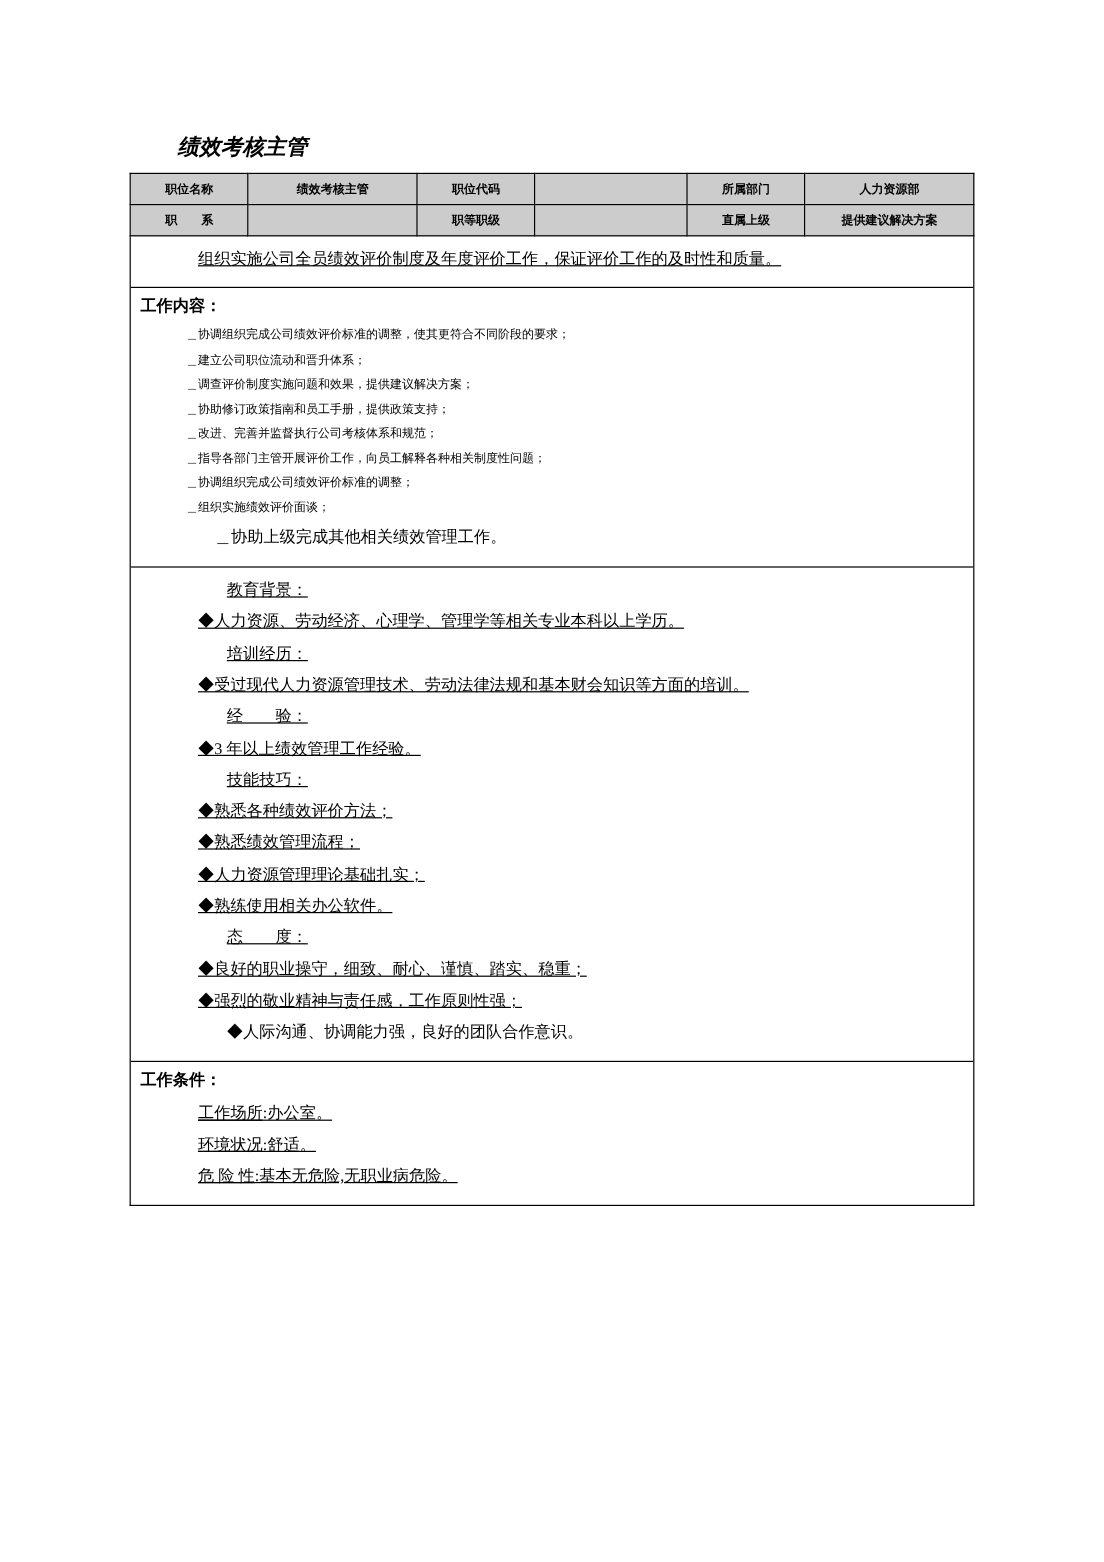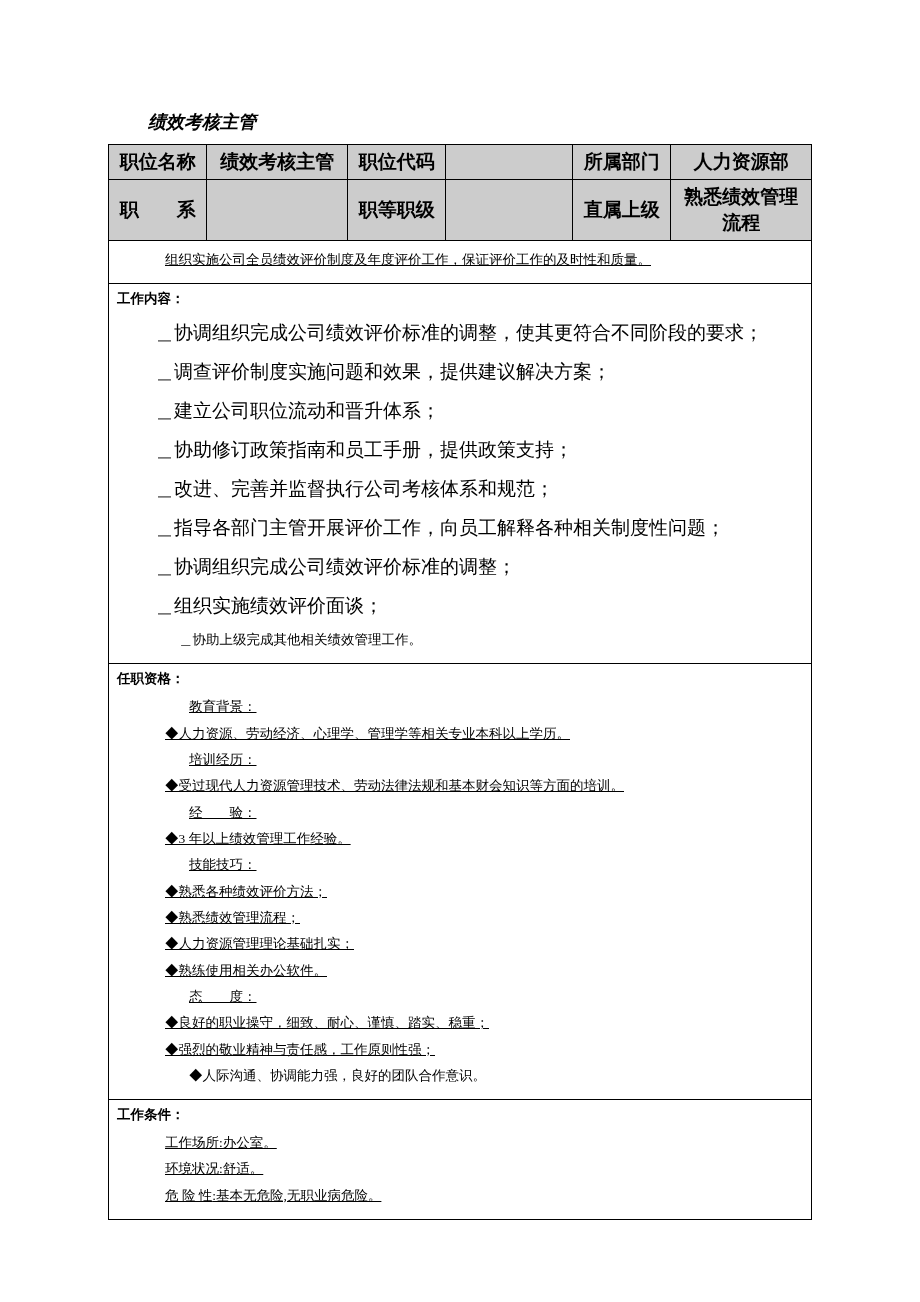--- a/index.html
+++ b/index.html
@@ -27,21 +27,21 @@
       width: 100%;
       border-collapse: collapse;
       border: 1.5px solid #000;
     }
     table.header-table td {
       border: 1px solid #000;
       padding: 4px 6px;
       height: 26px;
       text-align: center;
       font-weight: bold;
-      font-size: 19px;
+      font-size: 10px;
     }
     td.lbl {
       background: #cccccc;
     }
     td.val {
       background: #cccccc;
     }
     .content-box {
       border: 1.5px solid #000;
       border-top: none;
@@ -66,21 +66,21 @@
       text-decoration: underline;
     }
     .indent2 {
       padding-left: 72px;
       line-height: 1.95;
       font-size: 13.5px;
     }
     .dash-item {
       padding-left: 38px;
       line-height: 2.05;
-      font-size: 19px;
+      font-size: 10px;
     }
     .dash-item-indent {
       padding-left: 62px;
       line-height: 2.05;
       font-size: 13.5px;
     }
     .underline-bold {
       text-decoration: underline;
       font-weight: normal;
     }
@@ -110,46 +110,45 @@
     <td class="val"></td>
     <td class="lbl">所属部门</td>
     <td class="val">人力资源部</td>
   </tr>
   <tr>
     <td class="lbl">职　　系</td>
     <td class="val"></td>
     <td class="lbl">职等职级</td>
     <td class="val"></td>
     <td class="lbl">直属上级</td>
-    <td class="val">熟悉绩效管理流程</td>
+    <td class="val">提供建议解决方案</td>
   </tr>
 </tbody>
   </table>
 
 <div class="content-box">
 
   <div class="section">
     <div class="indent1">组织实施公司全员绩效评价制度及年度评价工作，保证评价工作的及时性和质量。</div>
   </div>
 
   <div class="section">
     <div class="section-title">工作内容：</div>
     <div class="dash-item">＿协调组织完成公司绩效评价标准的调整，使其更符合不同阶段的要求；</div>
+    <div class="dash-item">＿建立公司职位流动和晋升体系；</div>
     <div class="dash-item">＿调查评价制度实施问题和效果，提供建议解决方案；</div>
-    <div class="dash-item">＿建立公司职位流动和晋升体系；</div>
     <div class="dash-item">＿协助修订政策指南和员工手册，提供政策支持；</div>
     <div class="dash-item">＿改进、完善并监督执行公司考核体系和规范；</div>
     <div class="dash-item">＿指导各部门主管开展评价工作，向员工解释各种相关制度性问题；</div>
     <div class="dash-item">＿协调组织完成公司绩效评价标准的调整；</div>
     <div class="dash-item">＿组织实施绩效评价面谈；</div>
     <div class="dash-item-indent">＿协助上级完成其他相关绩效管理工作。</div>
   </div>
 
   <div class="section">
-    <div class="section-title">任职资格：</div>
 
     <div class="indent2"><span class="underline-bold">教育背景：</span></div>
     <div class="indent1">◆人力资源、劳动经济、心理学、管理学等相关专业本科以上学历。</div>
 
     <div class="indent2"><span class="underline-bold">培训经历：</span></div>
     <div class="indent1">◆受过现代人力资源管理技术、劳动法律法规和基本财会知识等方面的培训。</div>
 
     <div class="indent2"><span class="underline-bold">经　　验：</span></div>
     <div class="indent1">◆3 年以上绩效管理工作经验。</div>
 

